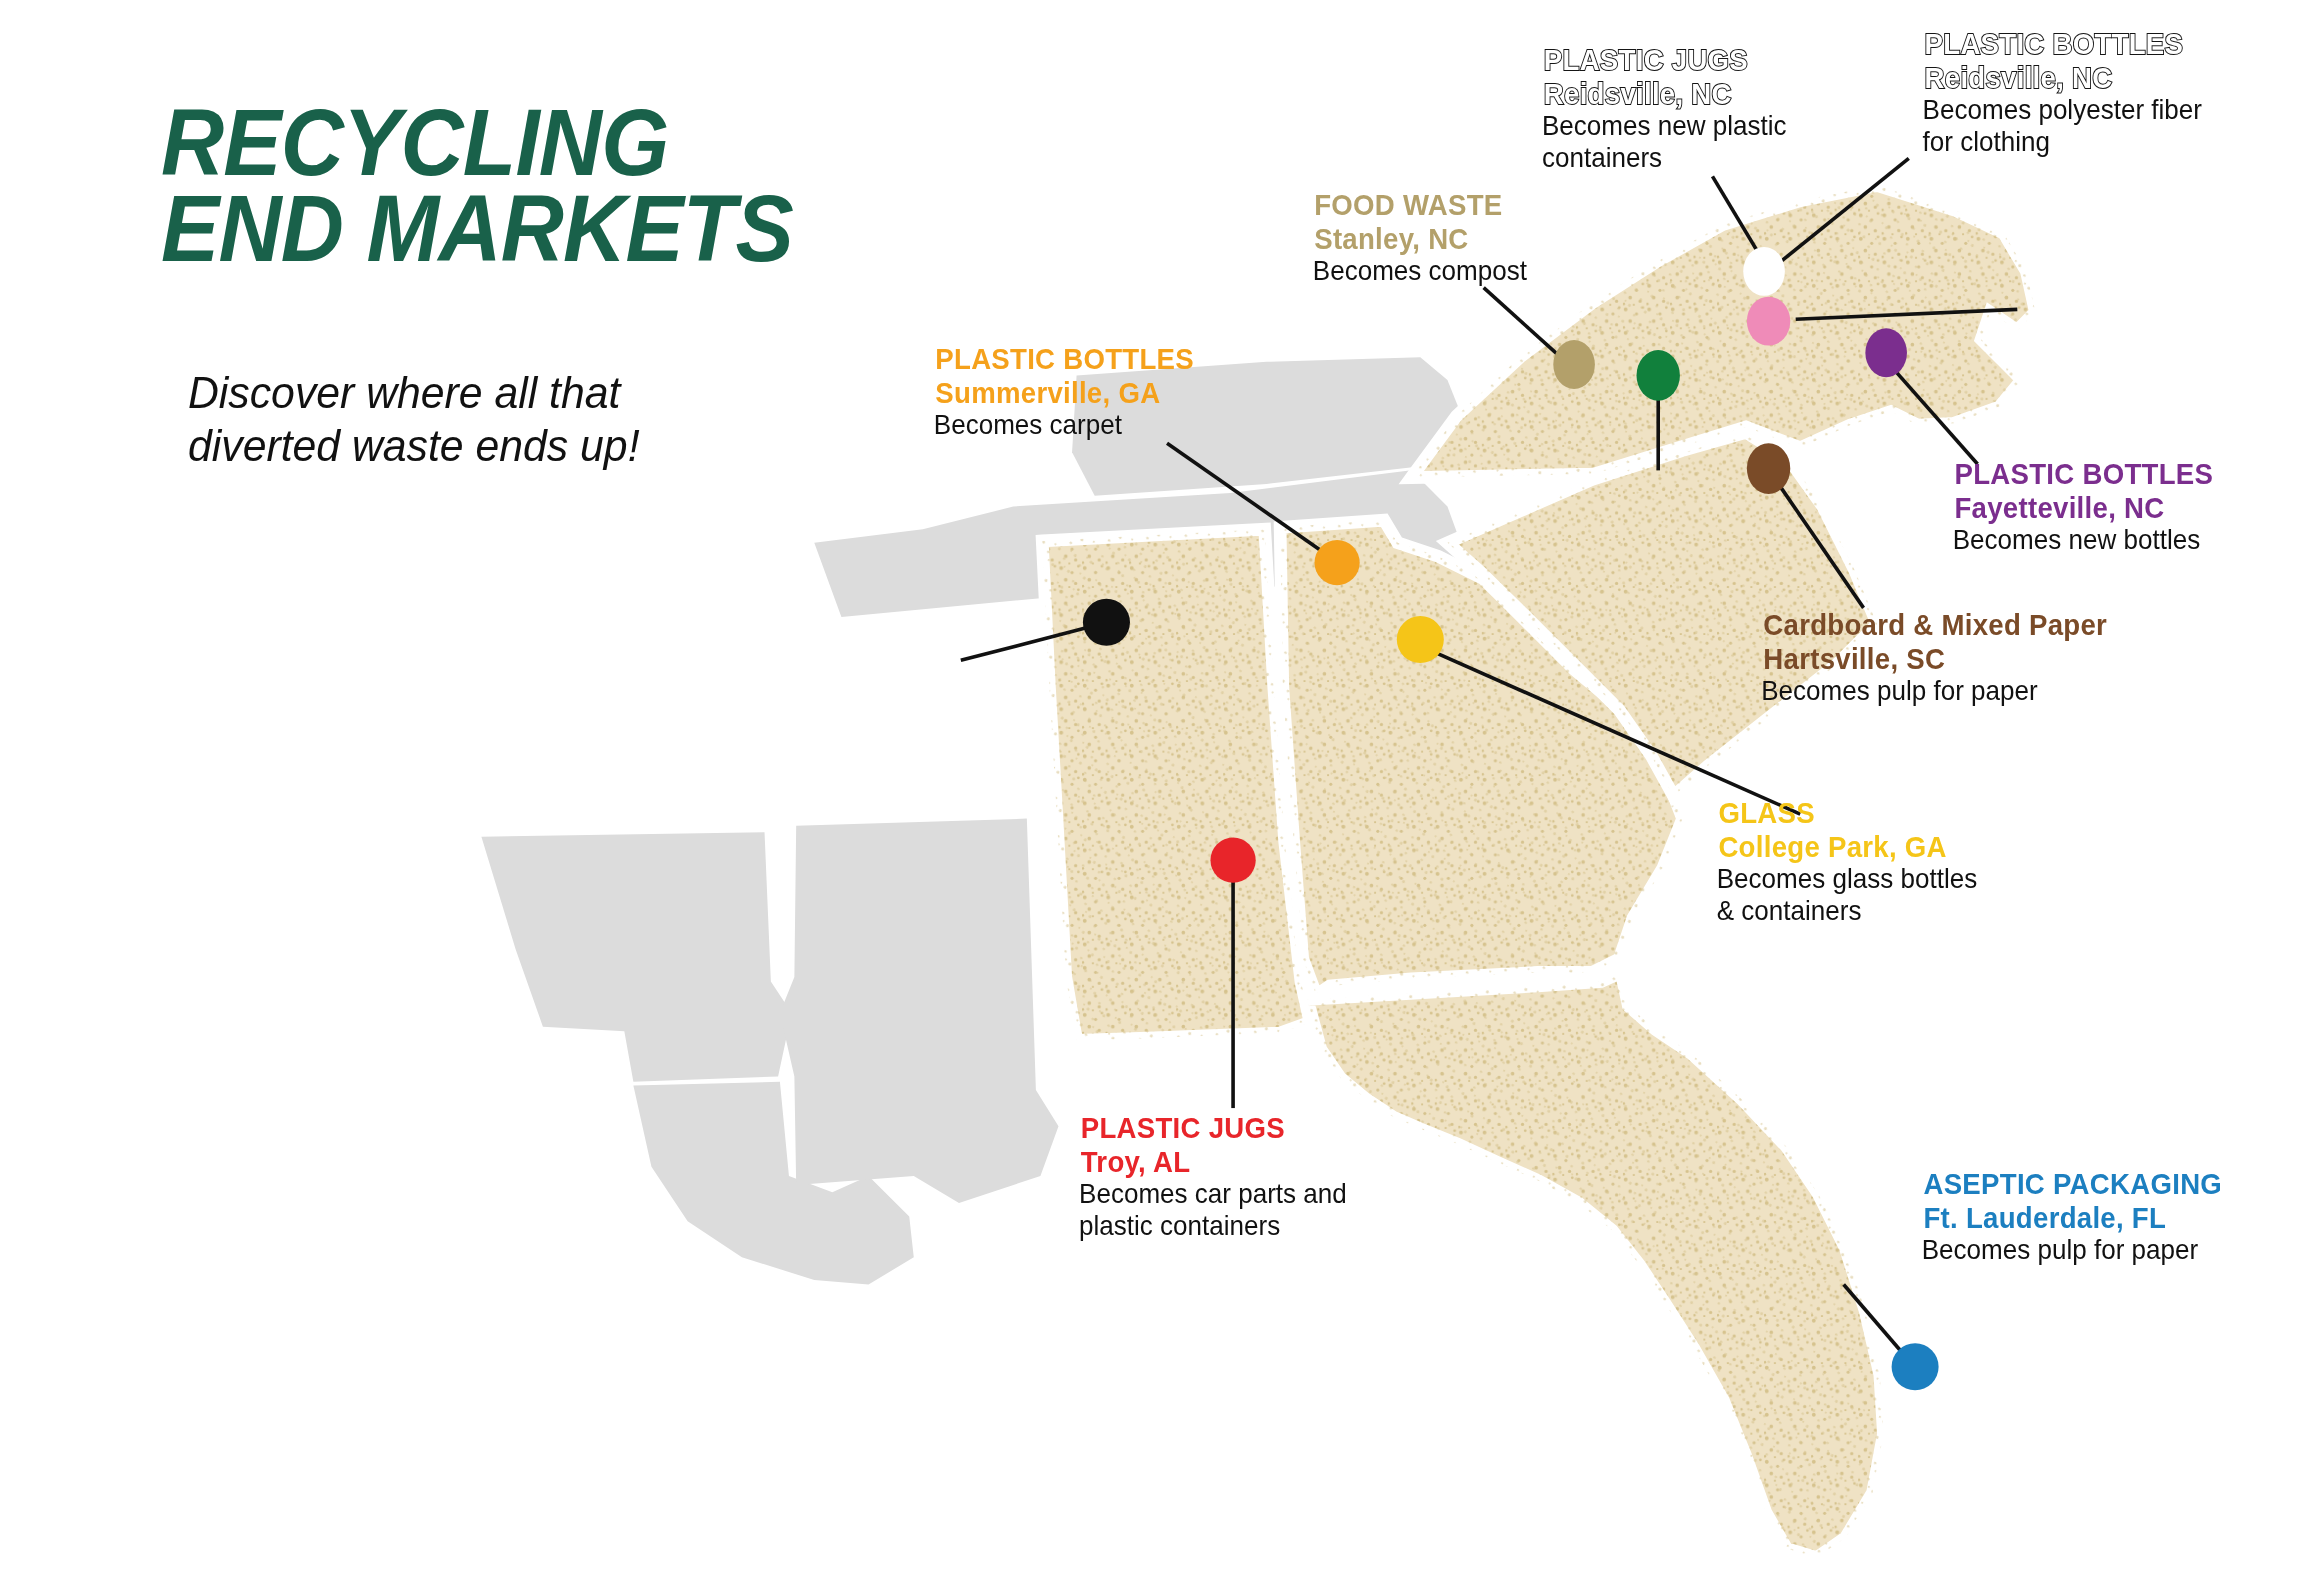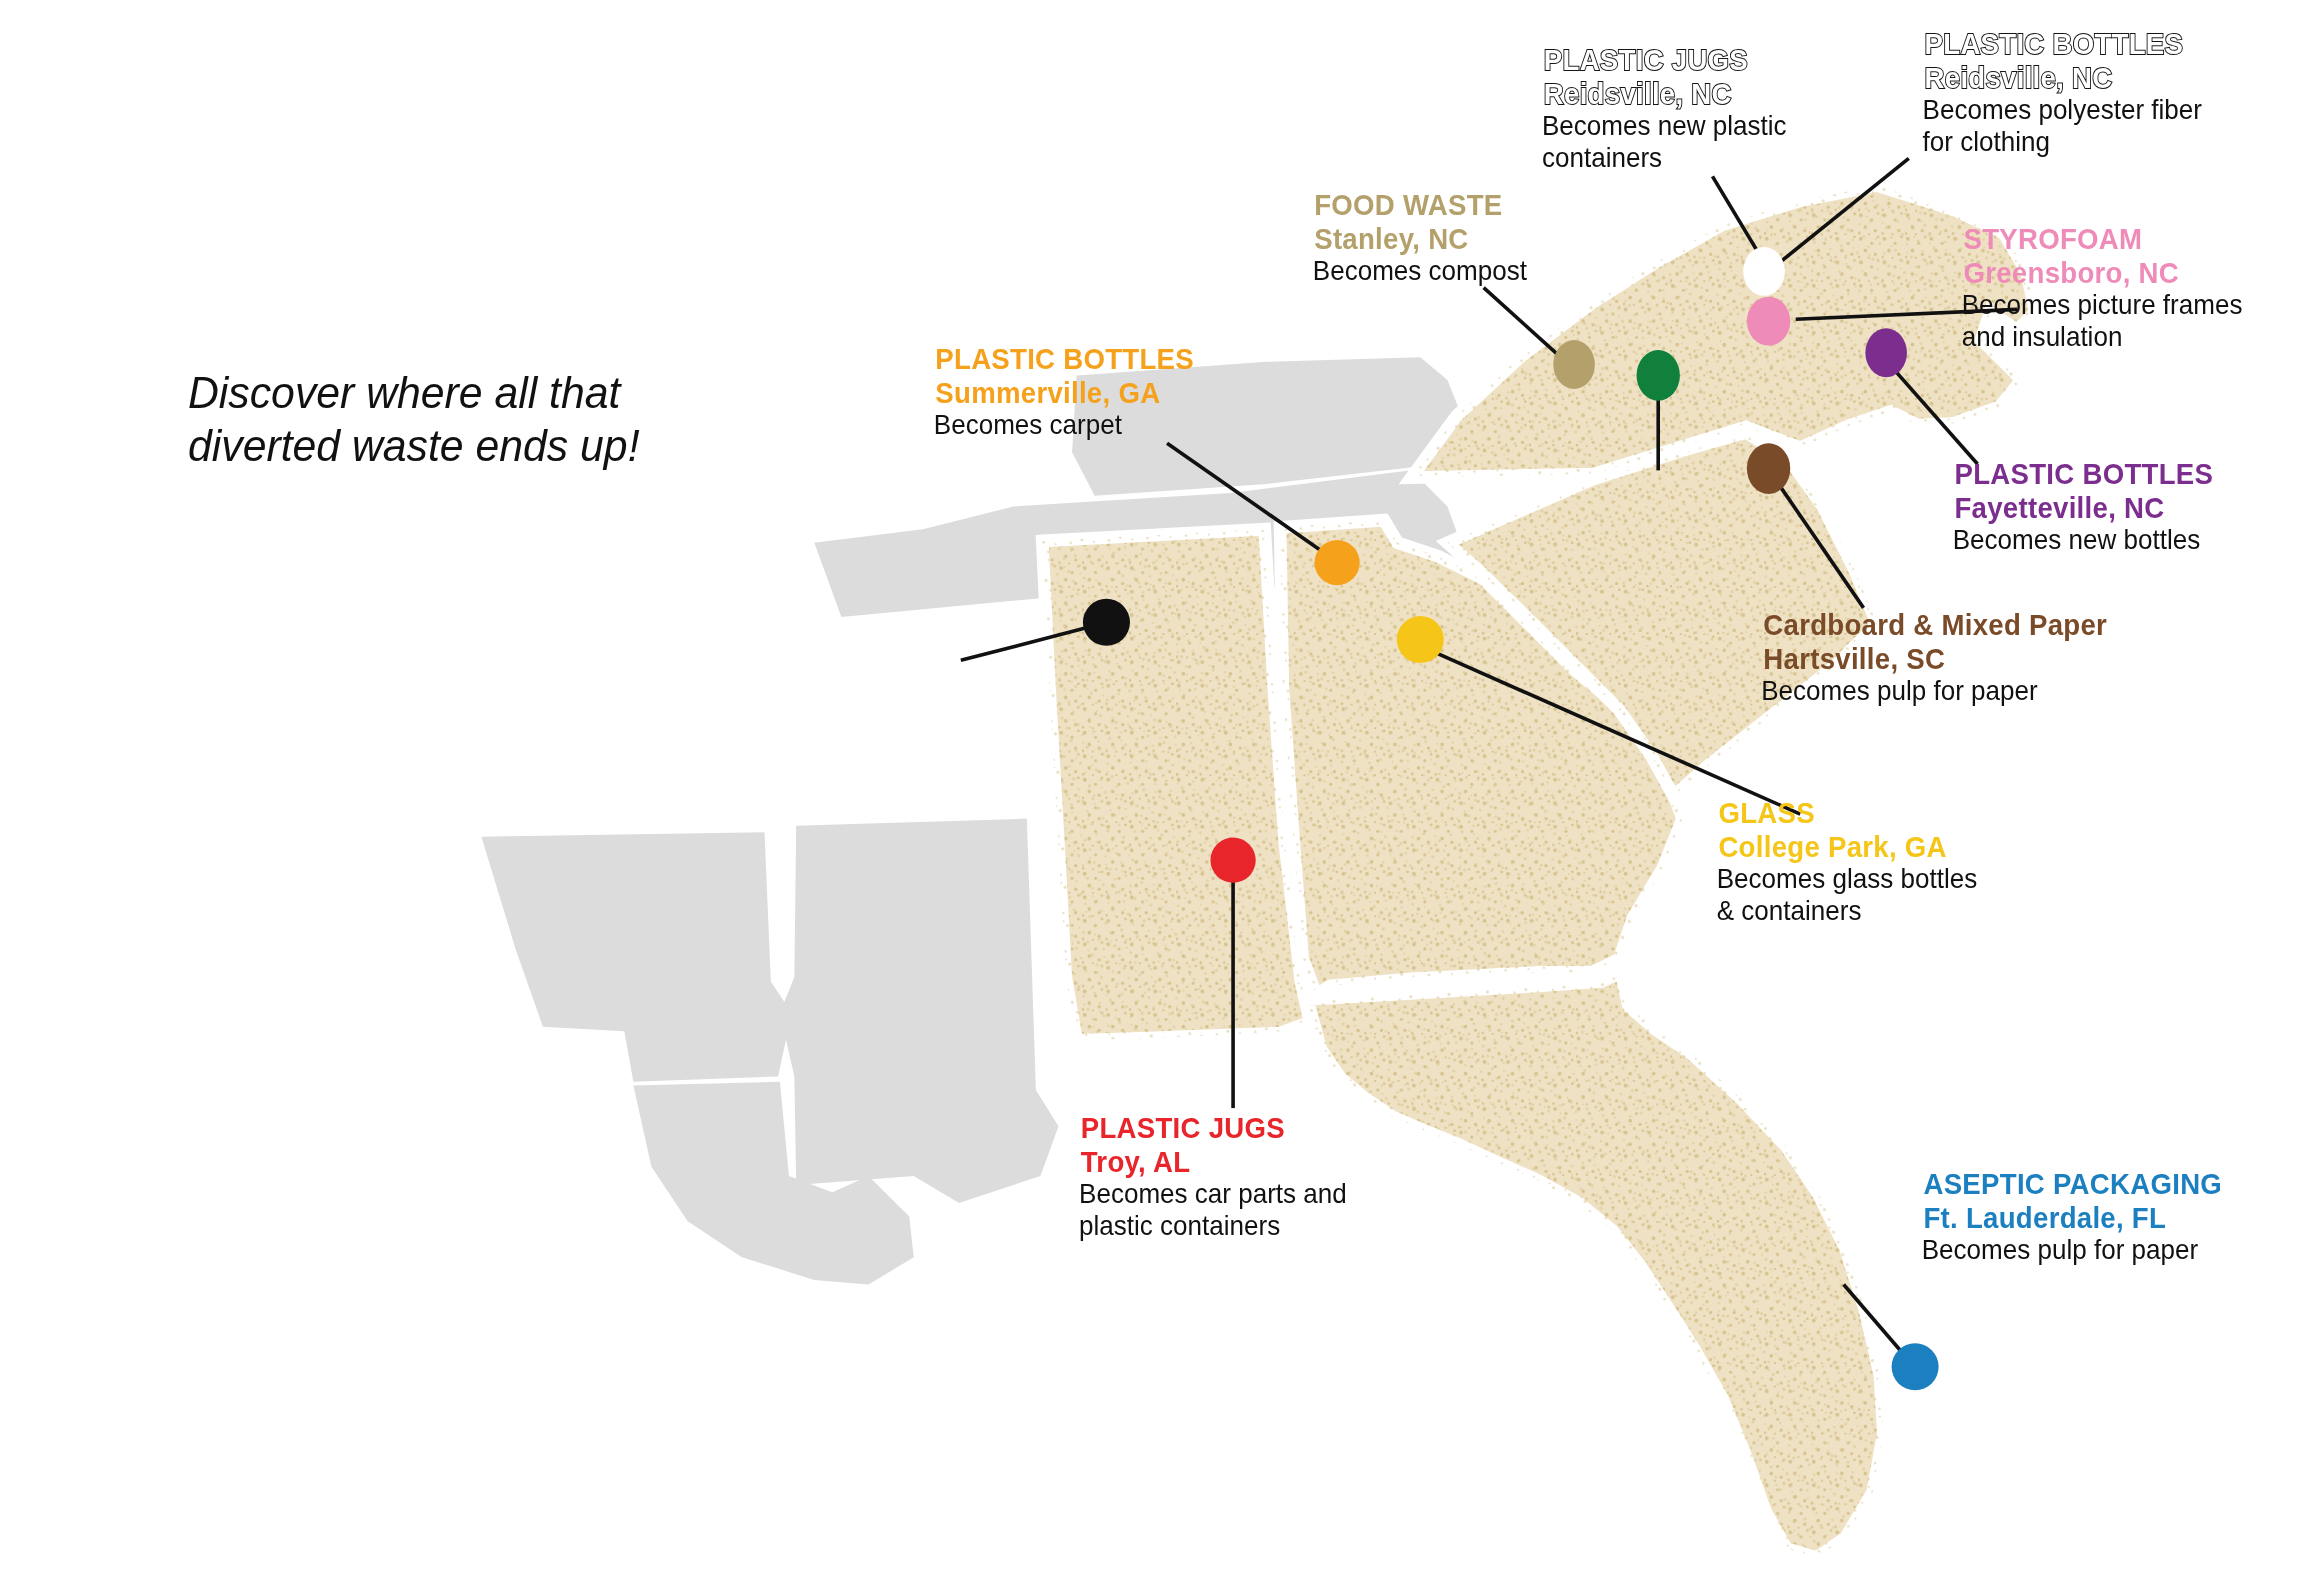--- a/index.html
+++ b/index.html
@@ -162,45 +162,43 @@
       <ellipse cx="1833" cy="415" rx="24" ry="28" fill="#11803C"></ellipse>
       <ellipse cx="1955" cy="518" rx="24" ry="28" fill="#7A4B28"></ellipse>
       <circle cx="1478" cy="622" r="25" fill="#F5A11B"></circle>
       <circle cx="1223" cy="688" r="26" fill="#111111"></circle>
       <circle cx="1570" cy="707" r="26" fill="#F5C518"></circle>
       <circle cx="1363" cy="951" r="25" fill="#E8252A"></circle>
       <circle cx="2117" cy="1511" r="26" fill="#1C7FC0"></circle>
     </g>
   </svg>
 
+  <div id="title-block">
+    <div class="title-line">RECYCLING</div>
+    <div class="title-line">END MARKETS</div>
+  </div>
   <div id="subtitle">
     <div>Discover where all that</div>
     <div>diverted waste ends up!</div>
   </div>
 
   <div class="callout ta-c" style="left:1529px;top:43px;width:371px;">
     <div class="cl-title outlined">PLASTIC JUGS</div>
     <div class="cl-title outlined">Reidsville, NC</div>
     <div class="cl-desc">Becomes new plastic</div>
     <div class="cl-desc">containers</div>
   </div>
 
   <div class="callout ta-c" style="left:1909px;top:27px;width:389px;">
     <div class="cl-title outlined">PLASTIC BOTTLES</div>
     <div class="cl-title outlined">Reidsville, NC</div>
     <div class="cl-desc">Becomes polyester fiber</div>
     <div class="cl-desc">for clothing</div>
   </div>
 
-  <div class="callout ta-c" style="left:1949px;top:222px;width:362px;">
-    <div class="cl-title" style="color:#EF8BB8;">STYROFOAM</div>
-    <div class="cl-title" style="color:#EF8BB8;">Greensboro, NC</div>
-    <div class="cl-desc">Becomes picture frames</div>
-    <div class="cl-desc">and insulation</div>
-  </div>
 
   <div class="callout ta-c" style="left:1303px;top:188px;width:280px;">
     <div class="cl-title" style="color:#B3A06A;">FOOD WASTE</div>
     <div class="cl-title" style="color:#B3A06A;">Stanley, NC</div>
     <div class="cl-desc">Becomes compost</div>
   </div>
 
   <div class="callout ta-c" style="left:1940px;top:457px;width:362px;">
     <div class="cl-title" style="color:#7B2E8E;">PLASTIC BOTTLES</div>
     <div class="cl-title" style="color:#7B2E8E;">Fayetteville, NC</div>

